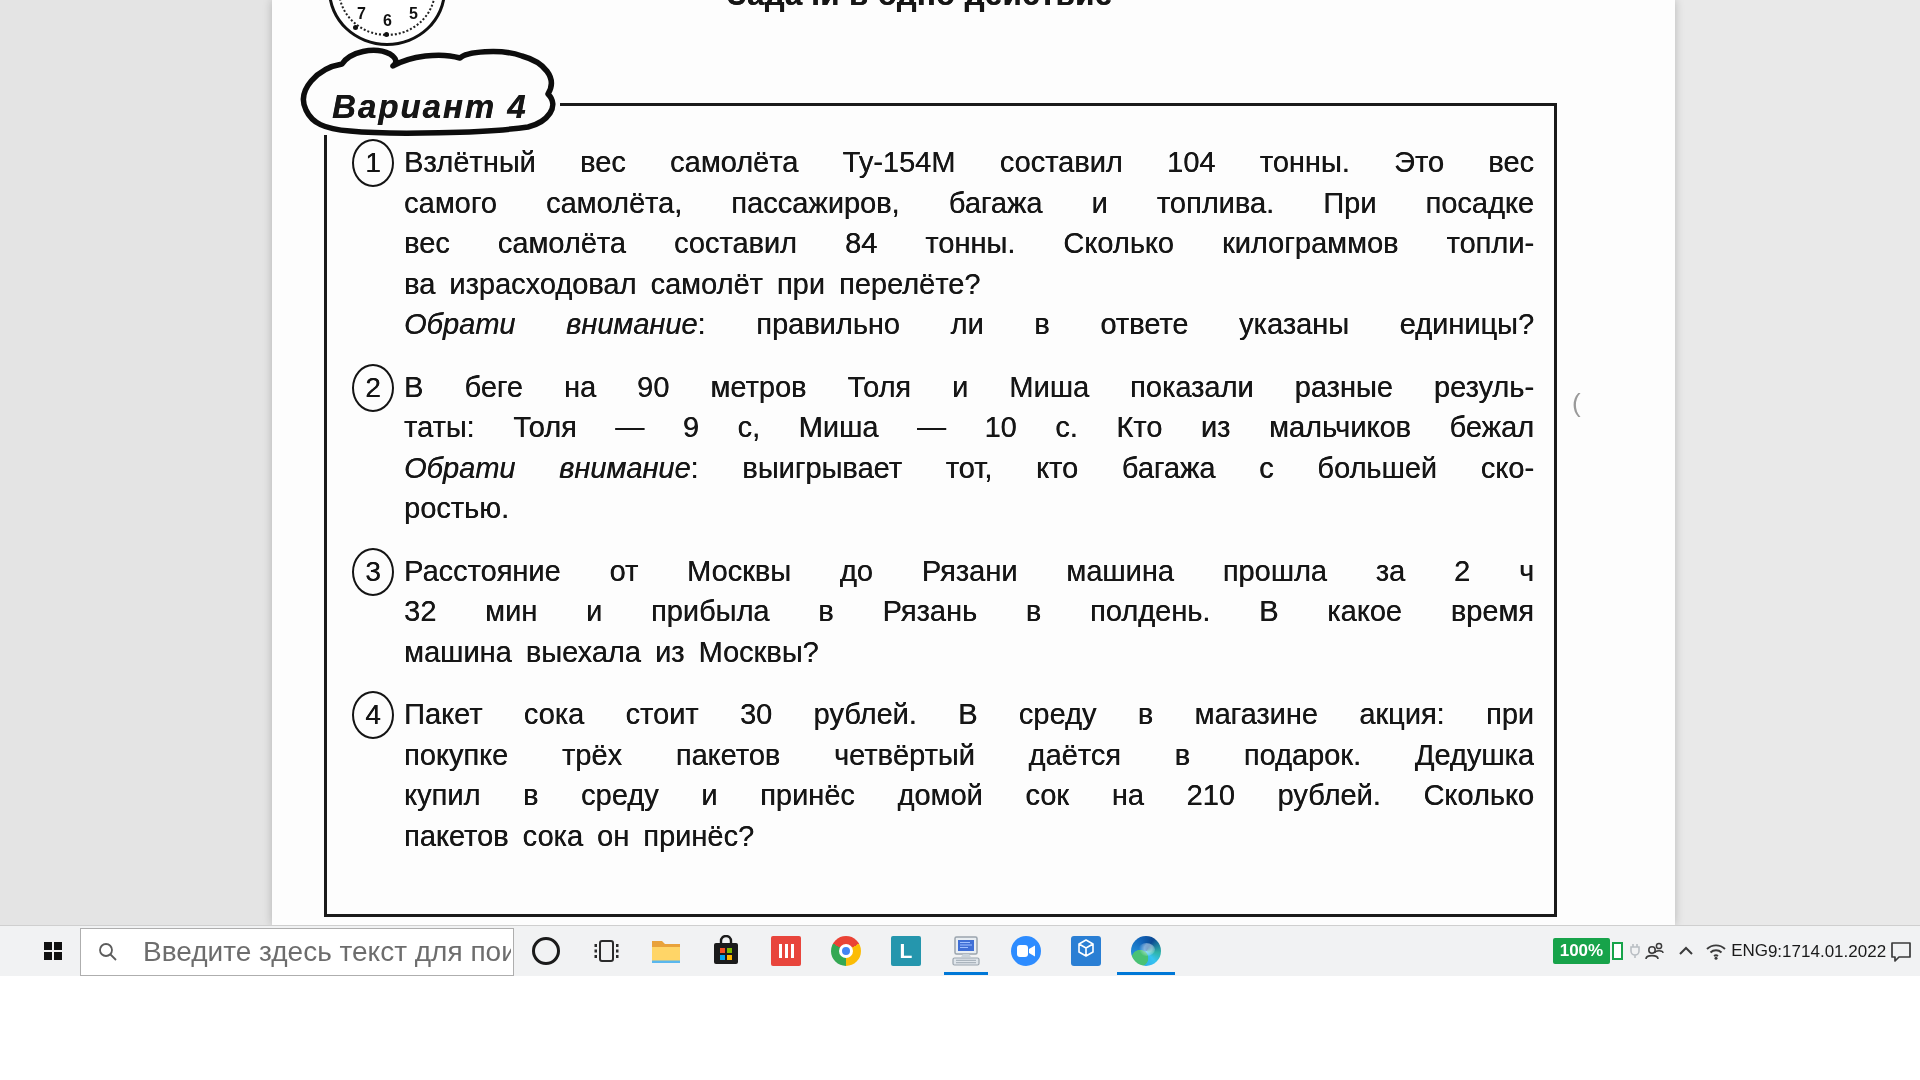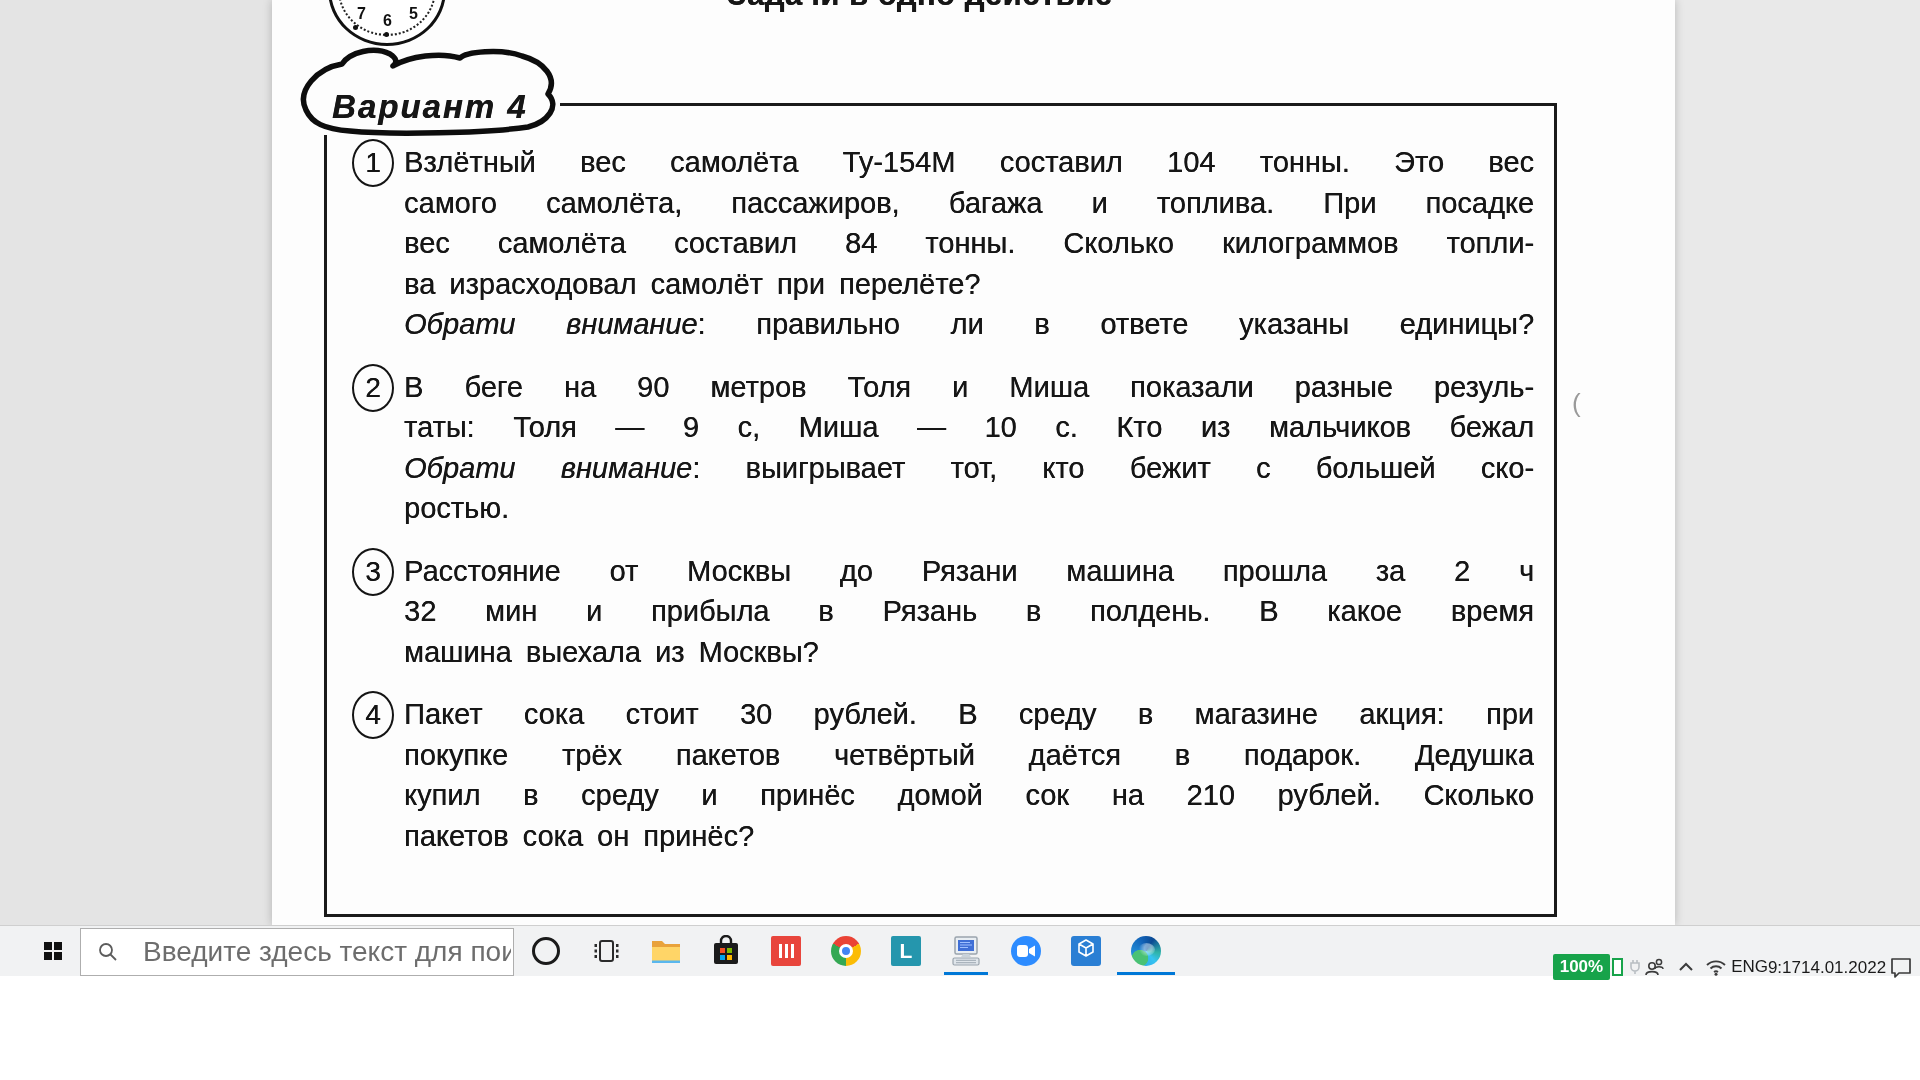--- a/index.html
+++ b/index.html
@@ -92,21 +92,21 @@
         font-size:21px;display:flex;align-items:center;justify-content:center;}
   .ic-zoom{width:30px;height:30px;background:#2d8cff;border-radius:50%;display:flex;
            align-items:center;justify-content:center;}
   .ic-edge{width:30px;height:30px;border-radius:50%;display:block;position:relative;overflow:hidden;
       background:radial-gradient(circle at 30% 74%, #49c174 0 26%, rgba(0,0,0,0) 28%),
                  conic-gradient(from 140deg,#36c3f2,#2494dd 30%,#1263b8 55%,#0b4a93 70%,#2fb3a8 88%,#36c3f2);}
   .ic-edge::after{content:"";position:absolute;left:7px;top:7px;width:17px;height:13px;border-radius:50%;
       background:radial-gradient(circle at 60% 40%, #eaf9ff 0 30%, rgba(234,249,255,0) 72%);opacity:.5;}
 
   
-  .tray{position:absolute;right:4px;top:16px;height:50px;display:flex;align-items:center;}
+  .tray{position:absolute;right:4px;top:0;height:50px;display:flex;align-items:center;}
   .tray > *{display:flex;align-items:center;justify-content:center;}
   .battery{height:26px;padding:0 7px;background:#17a34a;color:#fff;font-weight:bold;
            font-size:17px;border-radius:2px;}
   .battery-tip{width:7px;height:14px;background:#fff;border:2px solid #17a34a;margin-left:2px;}
   .plug{margin-left:6px;}
   .tray-btn{width:30px;height:50px;}
   .lang{font-size:17px;color:#1a1a1a;padding:0 8px;width:auto;}
   .clockbox{flex-direction:row;width:118px;font-size:17px;color:#1a1a1a;line-height:21px;}
 </style>
 </head>
@@ -153,21 +153,21 @@
           <div class="pline"><span>вес самолёта составил 84 тонны. Сколько килограммов топли-</span></div>
           <div class="pline last"><span>ва израсходовал самолёт при перелёте?</span></div>
           <div class="pline"><span class="it">Обрати внимание</span><span>: правильно ли в ответе указаны единицы?</span></div>
         </div>
       </div>
       <div class="problem">
         <div class="pnum">2</div>
         <div class="pbody">
           <div class="pline"><span>В беге на 90 метров Толя и Миша показали разные резуль-</span></div>
           <div class="pline"><span>таты: Толя — 9 с, Миша — 10 с. Кто из мальчиков бежал</span></div>
-          <div class="pline"><span class="it">Обрати внимание</span><span>: выигрывает тот, кто бежит с большей ско-</span></div>
+          <div class="pline"><span class="it">Обрати внимание</span><span>: выигрывает тот, кто багажа с большей ско-</span></div>
           <div class="pline last"><span>ростью.</span></div>
         </div>
       </div>
       <div class="problem">
         <div class="pnum">3</div>
         <div class="pbody">
           <div class="pline"><span>Расстояние от Москвы до Рязани машина прошла за 2 ч</span></div>
           <div class="pline"><span>32 мин и прибыла в Рязань в полдень. В какое время</span></div>
           <div class="pline last"><span>машина выехала из Москвы?</span></div>
         </div>

